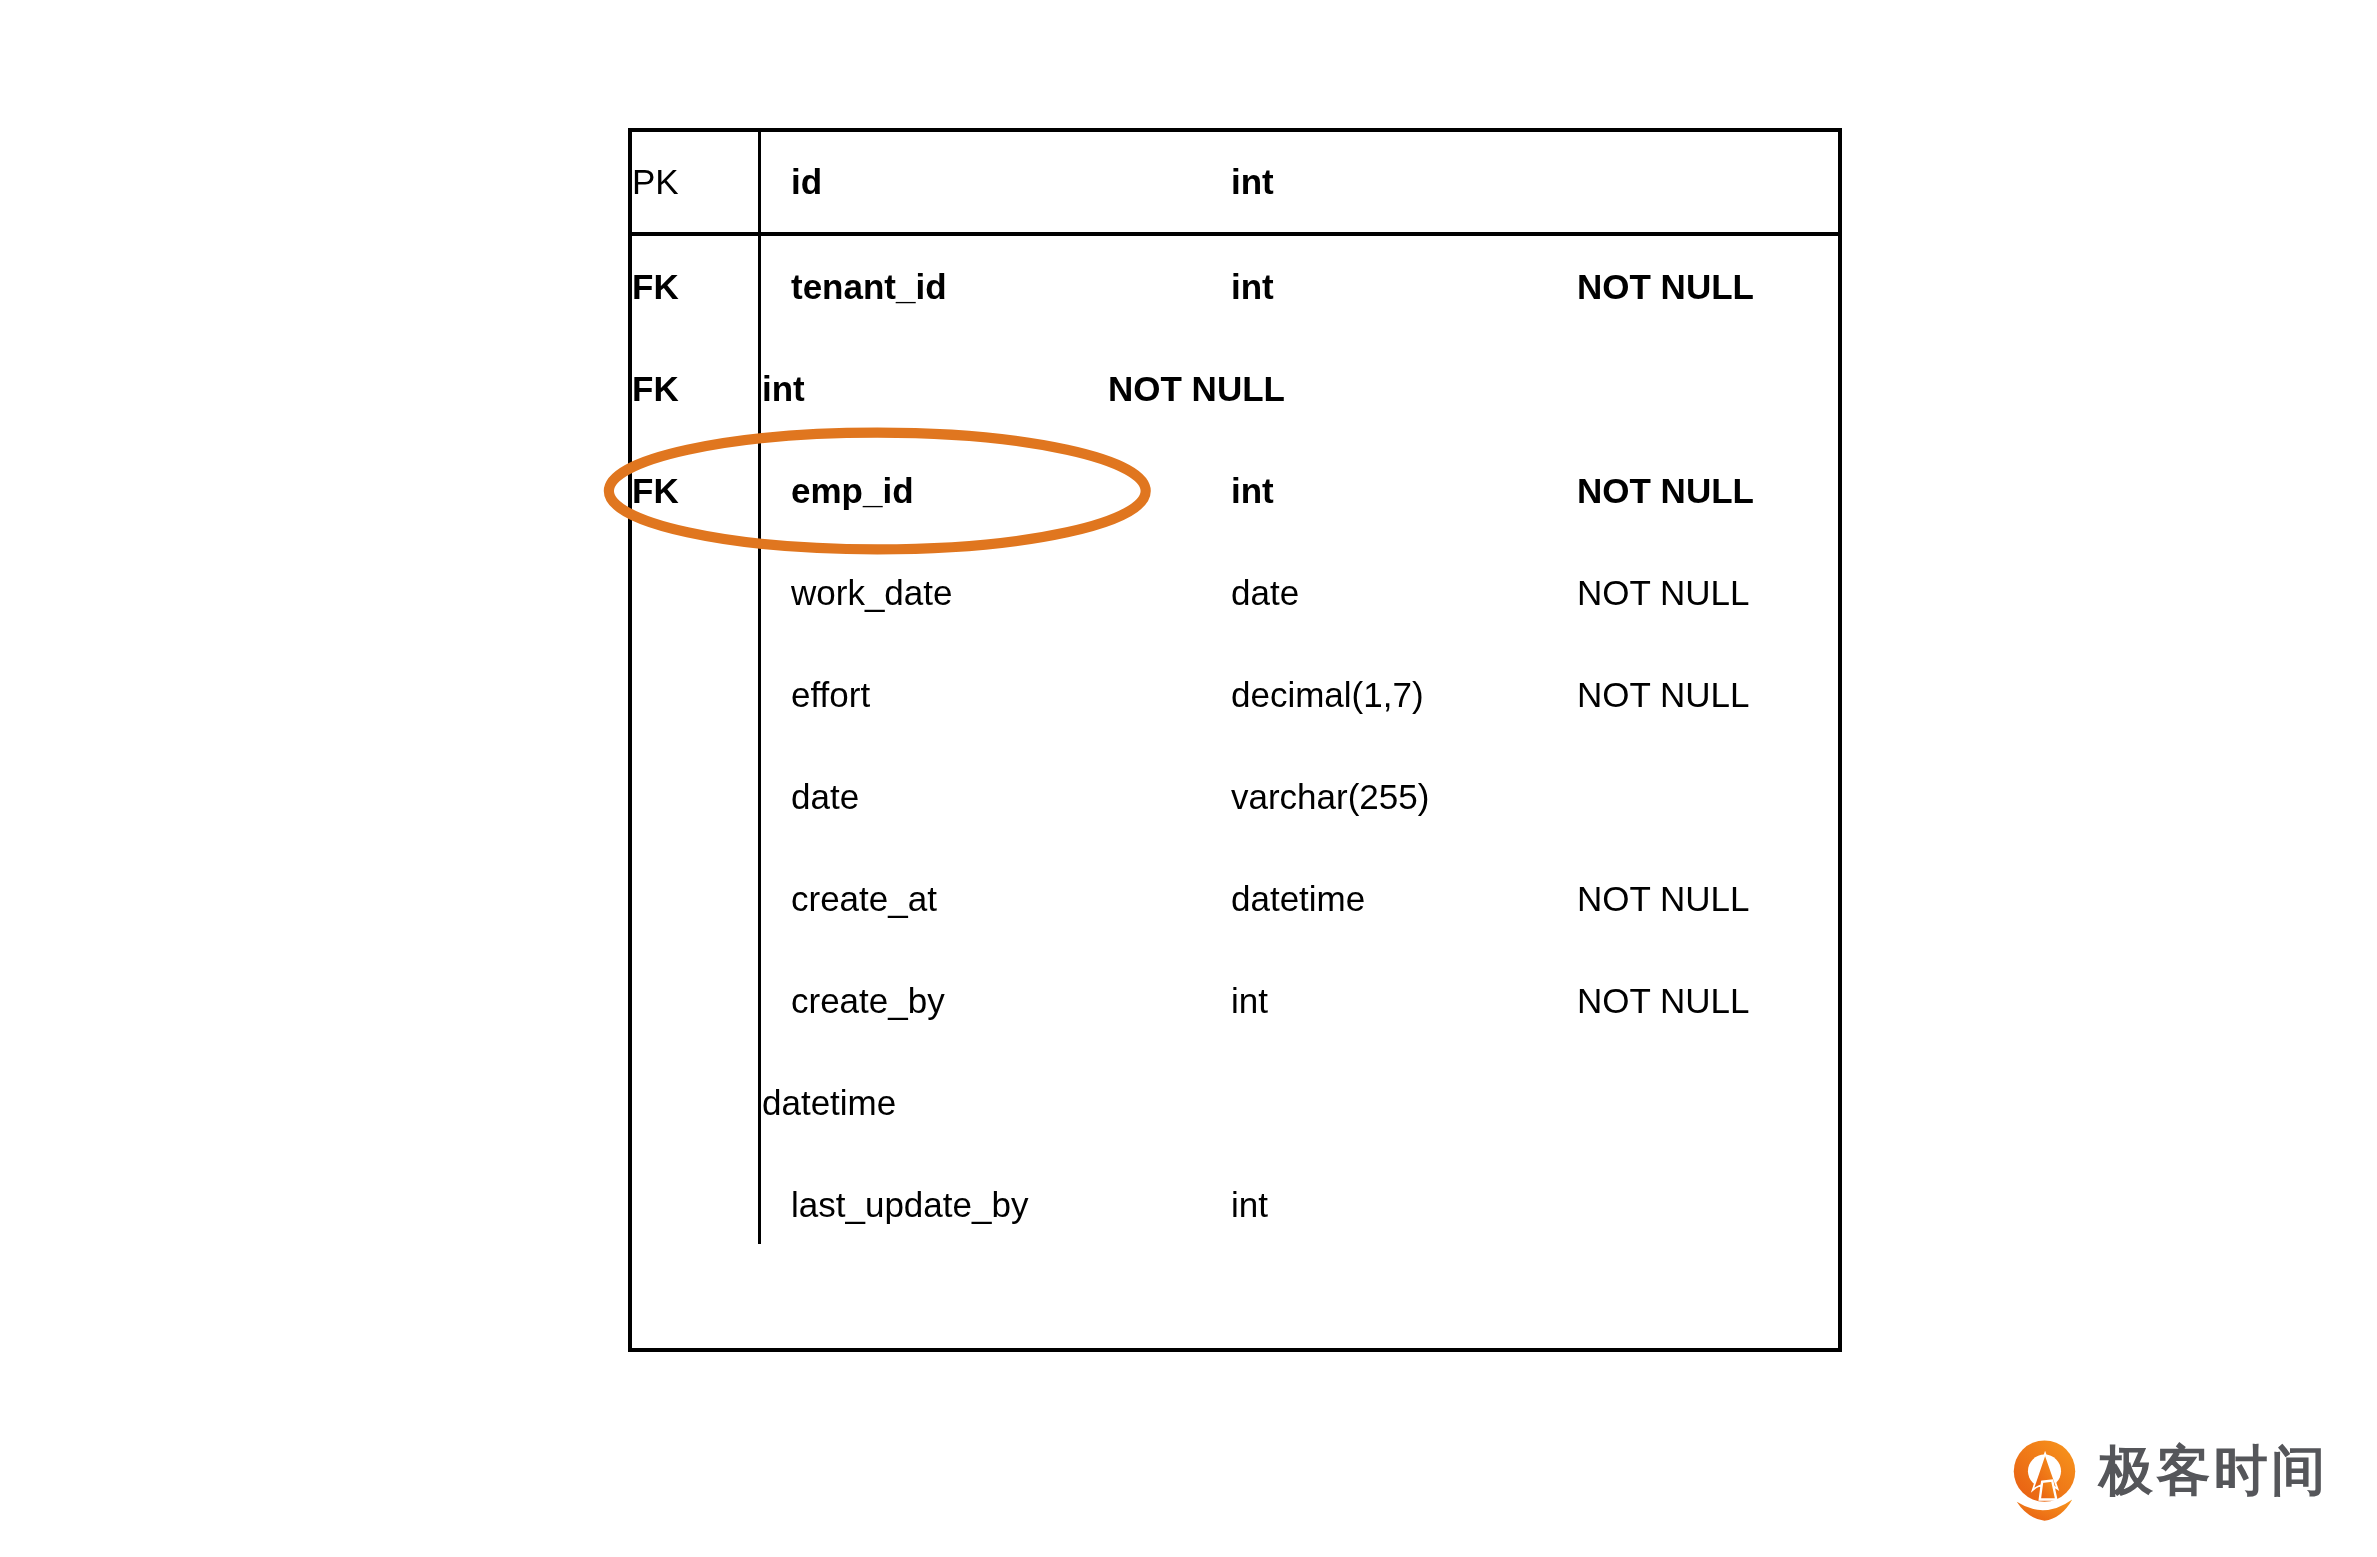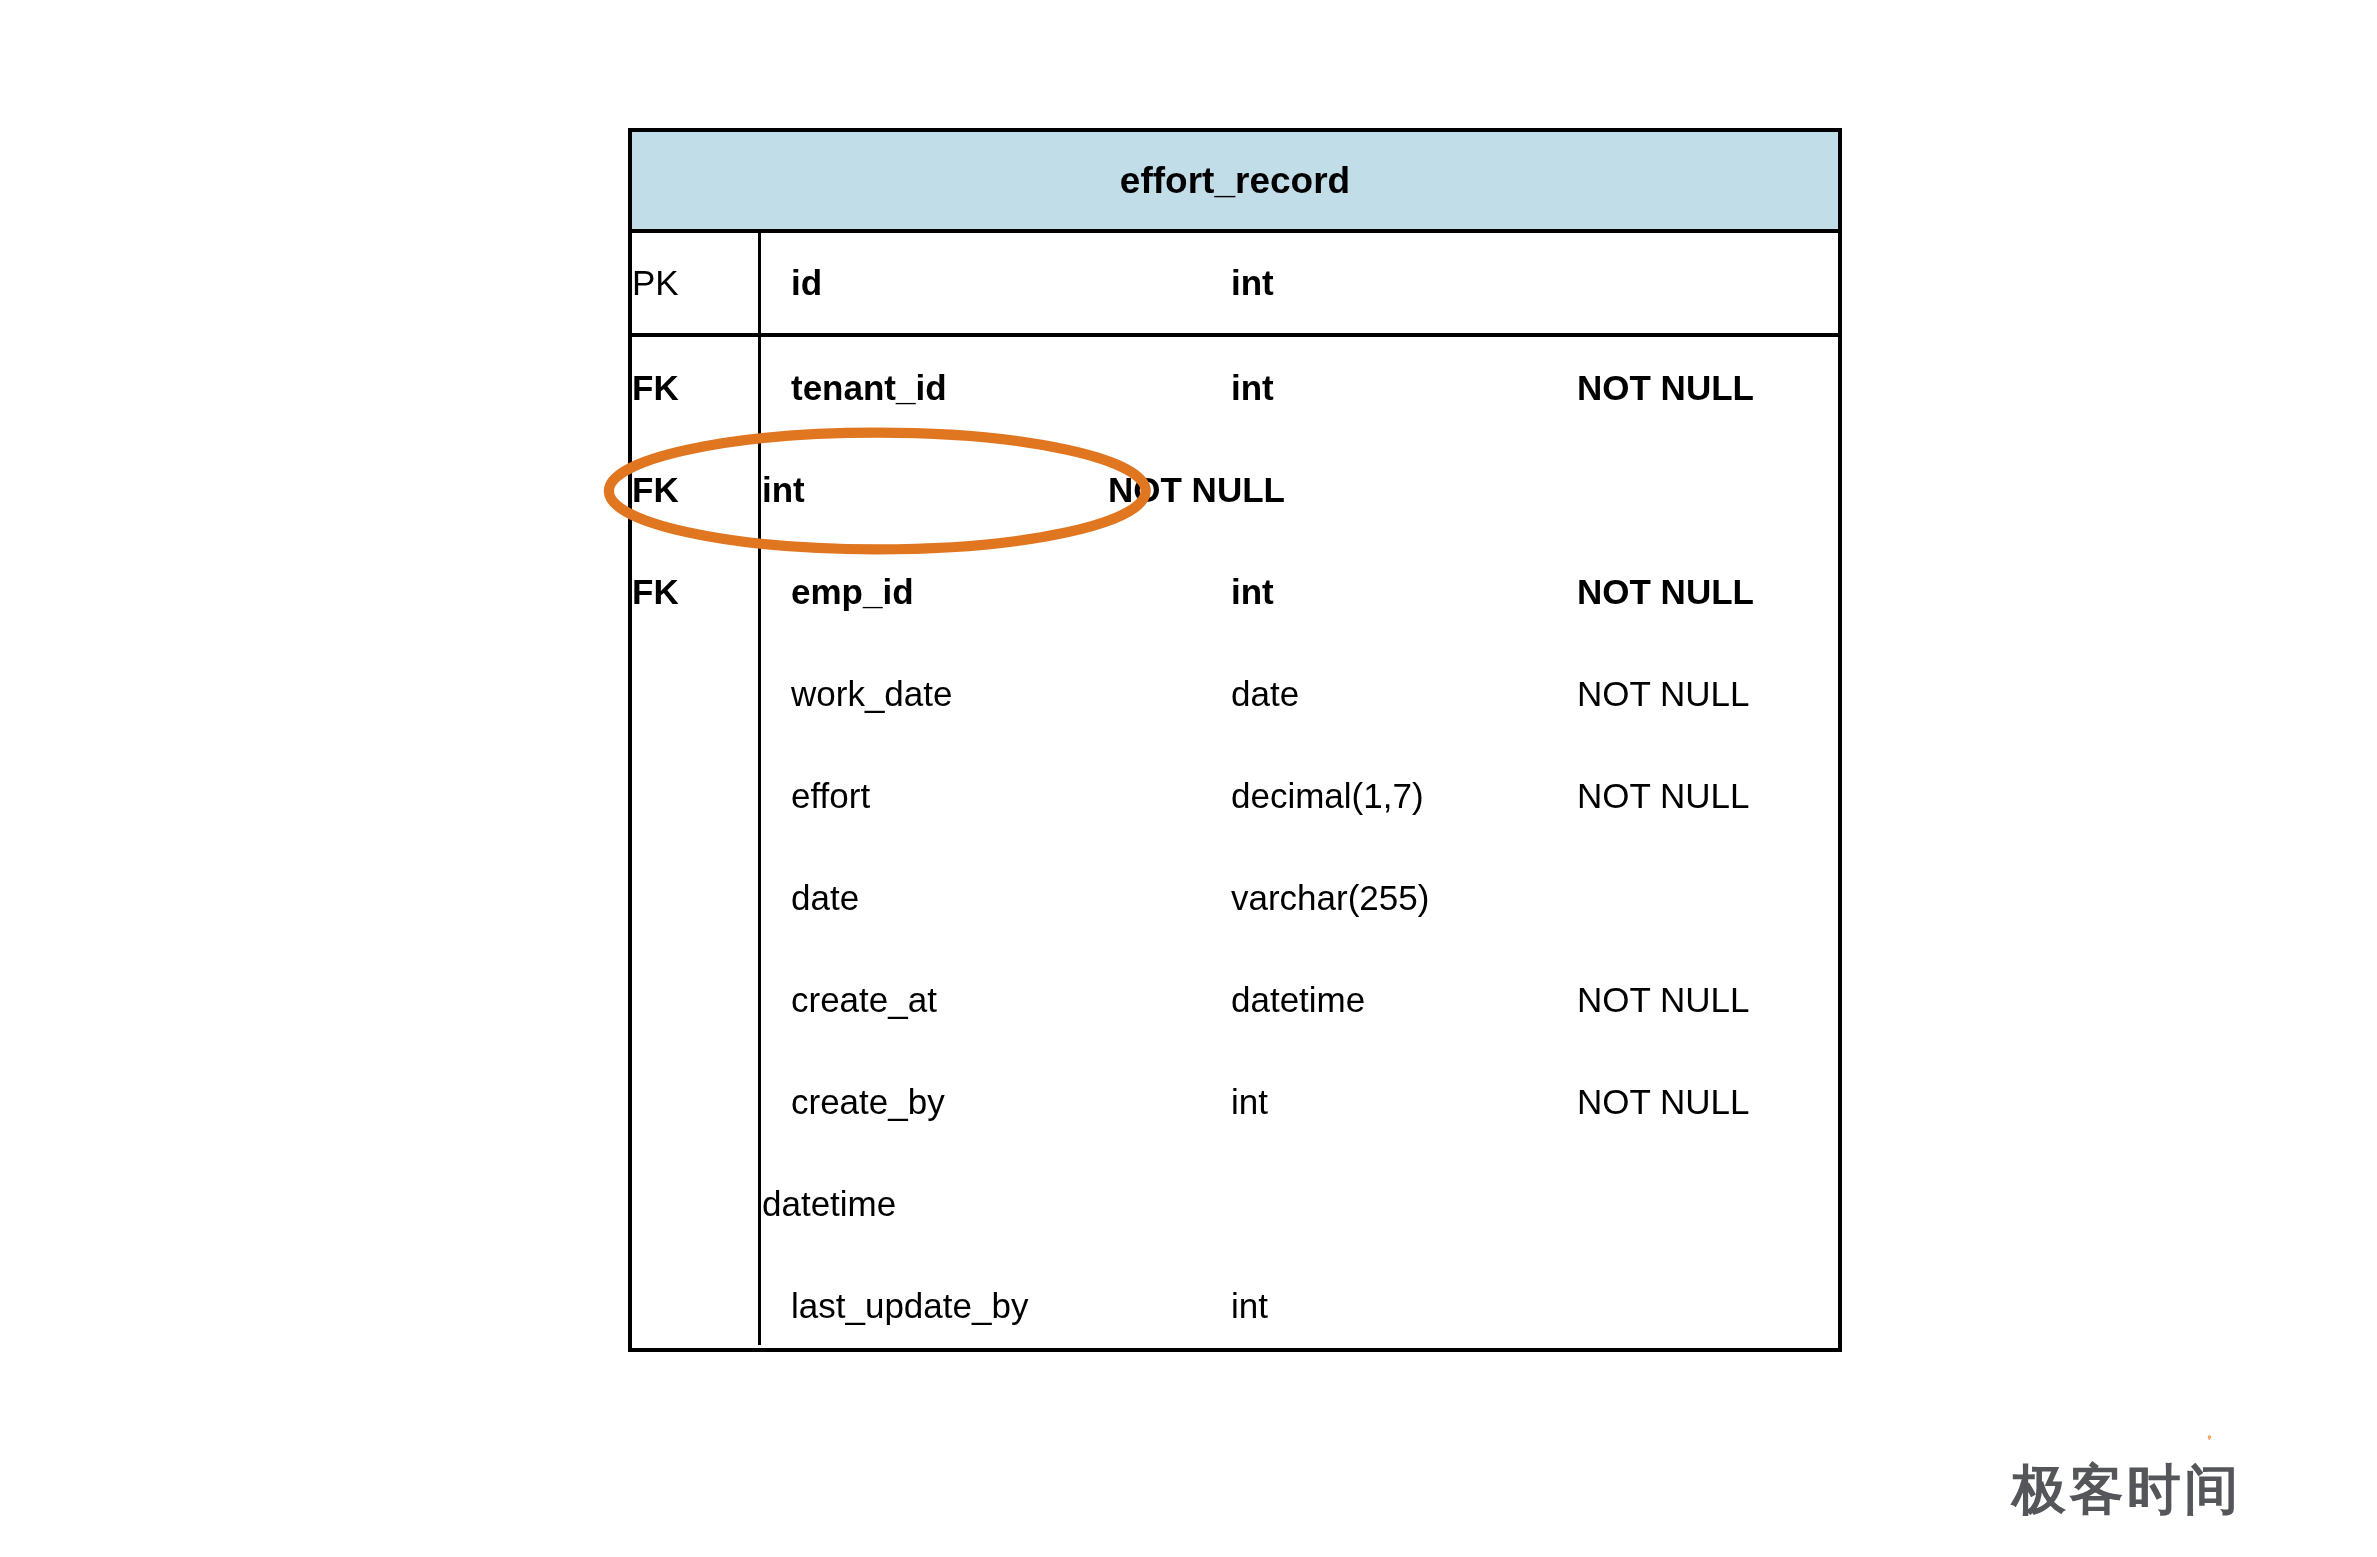--- a/index.html
+++ b/index.html
@@ -100,38 +100,36 @@
     pointer-events: none;
   }
 
   
   .logo {
     position: absolute;
     left: 2012px;
     top: 1435px;
     height: 92px;
     display: flex;
-    align-items: flex-end;
-    gap: 14px;
-    flex-direction: column;
+    align-items: flex-start;
+    gap: 22px;
   }
   .logo-icon { width: 65px; height: 90px; }
   .logo-text {
     font-size: 54px;
     letter-spacing: 3.4px;
     color: #55565a;
     font-weight: 600;
     white-space: nowrap;
   }
 </style>
 </head>
 <body>
 
 <div class="er-table">
-  <div class="er-header">effort_record</div>
   <div class="er-body">
     <div class="col-separator"></div>
 
     <div class="er-row pk-row key-row">
       <div class="cell-key">PK</div>
       <div class="cell-name">id</div>
       <div class="cell-type">int</div>
       <div class="cell-constraint"></div>
     </div>
 

